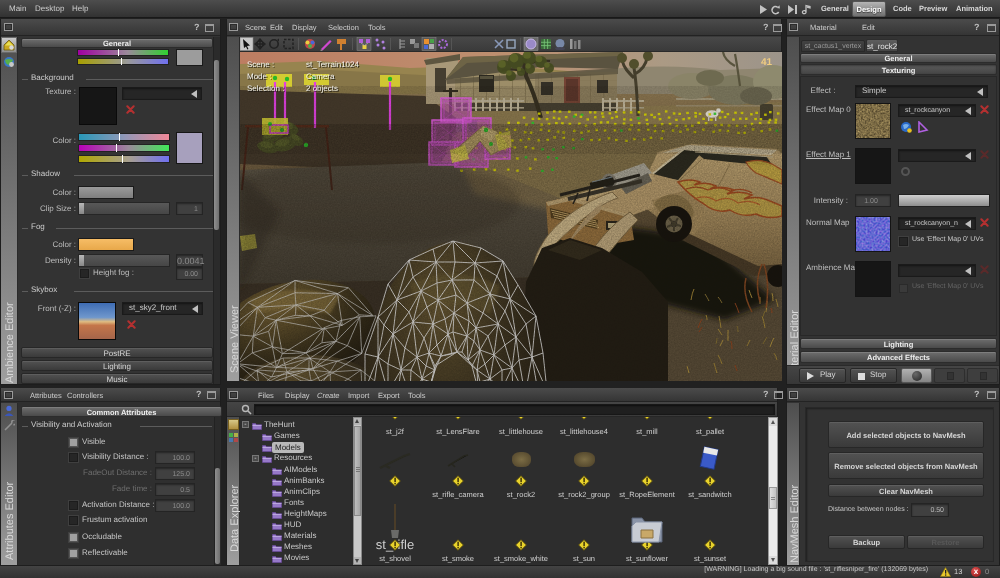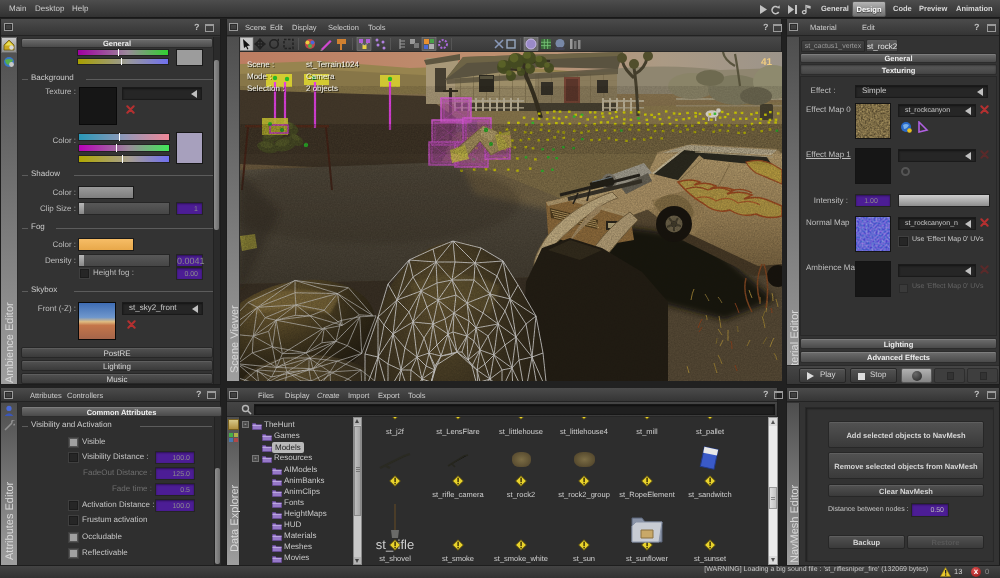--- a/index.html
+++ b/index.html
@@ -8,21 +8,21 @@
 .strip{background:linear-gradient(#4e4e4e,#9f9f9f);border-right:1px solid #2a2a2a}
 .vt{transform:rotate(-90deg);transform-origin:0 0;font-size:11px;color:#d8d8d8;white-space:nowrap}
 .btn{background:linear-gradient(#525252,#3a3a3a);border:1px solid #272727;border-radius:2px;
  color:#d6d6d6;font-size:8px;text-align:center;box-shadow:inset 0 1px 0 rgba(255,255,255,0.08)}
 .hbtn{background:linear-gradient(#6e6e6e,#4a4a4a);border:1px solid #2c2c2c;border-radius:2px;
  color:#efefef;font-size:7.5px;font-weight:bold;text-align:center;box-shadow:inset 0 1px 0 rgba(255,255,255,0.12)}
 .dd{background:#262626;border:1px solid #1a1a1a;box-shadow:inset 0 1px 2px rgba(0,0,0,0.5);
  color:#c9c9c9;font-size:8px}
 .dd .ar{position:absolute;right:4px;top:50%;margin-top:-4px;width:0;height:0;
  border-top:4px solid transparent;border-bottom:4px solid transparent;border-right:6px solid #c0c0c0}
-.vbox{background:#4c1d95;border:1px solid #242424;box-shadow:inset 0 1px 2px rgba(0,0,0,0.45);
+.vbox{background:#404040;border:1px solid #242424;box-shadow:inset 0 1px 2px rgba(0,0,0,0.45);
  color:#8b8b8b;font-size:7px;text-align:right;padding-right:4px}
 .cb{width:9px;height:9px;background:#262626;border:1px solid #1c1c1c;box-shadow:0 0 0 1px #3f3f3f}
 .cb.on{background:#a0a0a0;border:1px solid #555}
 .sect{font-size:8px;color:#cdcdcd;white-space:nowrap}
 </style></head>
 <body>
 <div class="a" style="left:0;top:0;width:1000px;height:18px;background:linear-gradient(#4d4d4d,#323232);border-bottom:1px solid #191919"></div>
 <div class="a" style="left:9px;top:4px;font-size:8px;color:#cdcdcd;white-space:nowrap;">Main</div>
 <div class="a" style="left:35px;top:4px;font-size:8px;color:#cdcdcd;white-space:nowrap;">Desktop</div>
 <div class="a" style="left:72px;top:4px;font-size:8px;color:#cdcdcd;white-space:nowrap;">Help</div>

